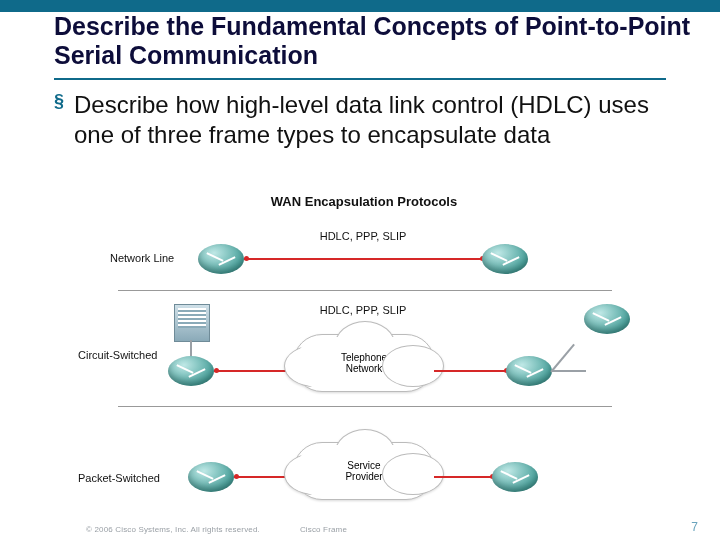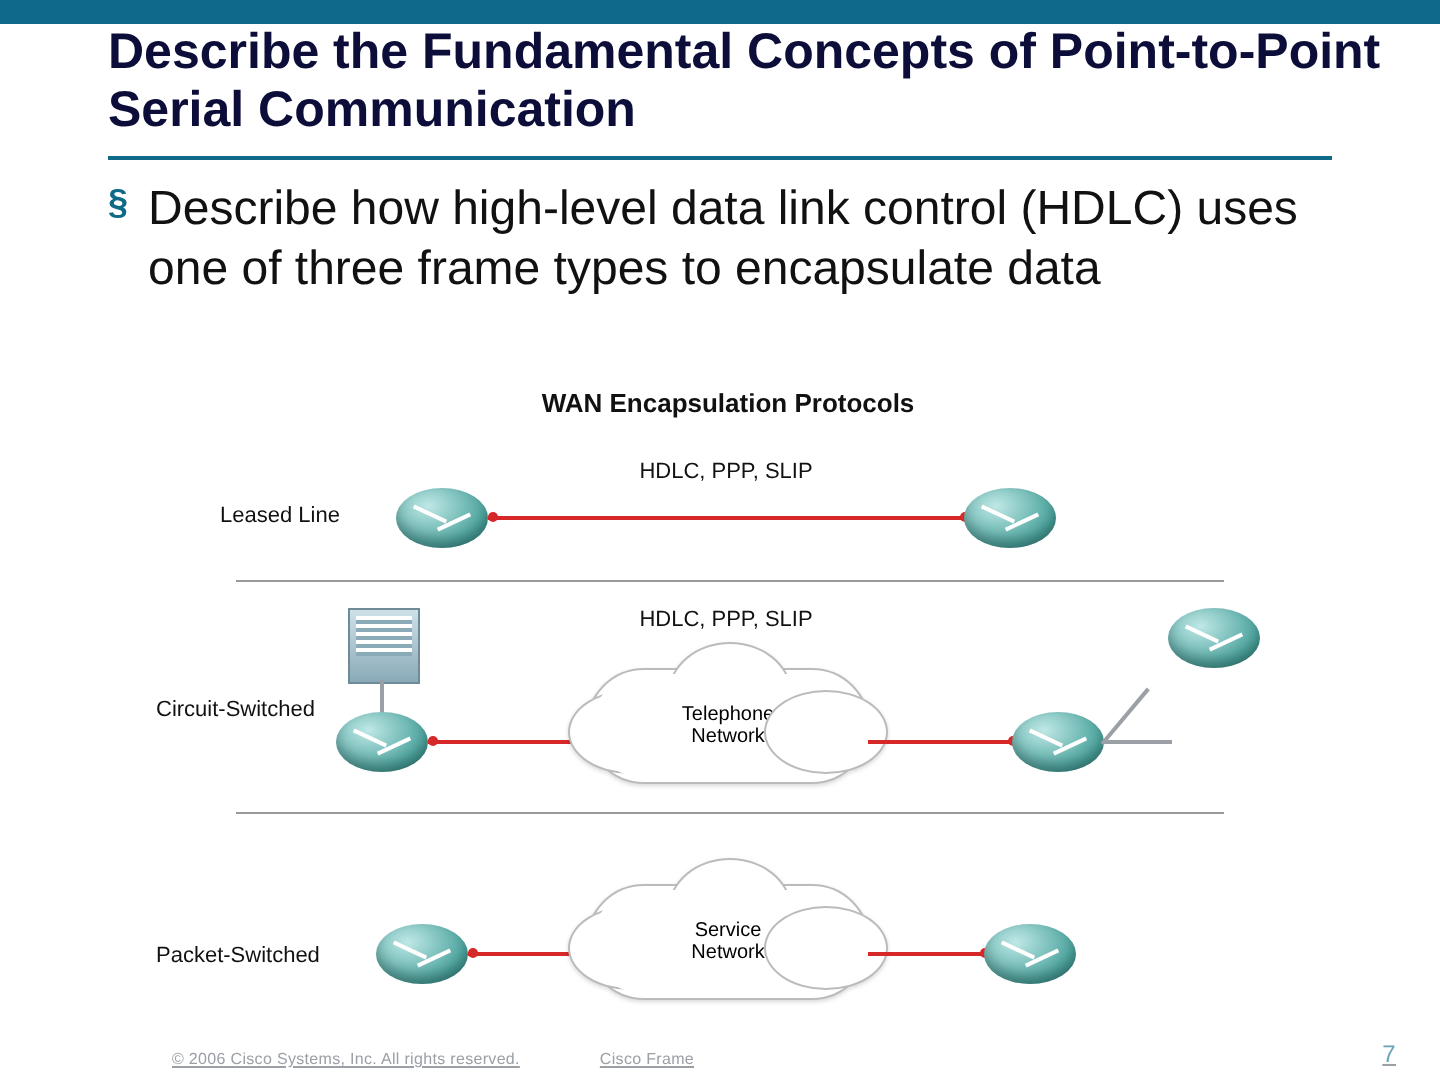--- a/index.html
+++ b/index.html
@@ -82,42 +82,41 @@
   .cloud-label{
     font-size:10px; text-align:center; width:100%;
     top:50%; transform:translateY(-50%);
   }
   .footer{
     position:absolute; left:0; right:0; bottom:6px;
     display:flex; align-items:flex-end;
     font-size:8px; color:#9aa0a6;
     padding:0 22px 0 86px;
     letter-spacing:0.02em;
-    text-decoration:underline;
   }
   .footer .cp { margin-right:40px; }
   .footer .pn { margin-left:auto; color:#6aa4bd; font-size:12px; }
 </style>
 </head>
 <body>
 
 <div class="topbar"></div>
 
 <div class="title">Describe the Fundamental Concepts of Point-to-Point Serial Communication</div>
 <div class="rule"></div>
 
 <div class="bullet-row">
   <div class="blt">§</div>
   <div class="bullet-text">Describe how high-level data link control (HDLC) uses one of three frame types to encapsulate data</div>
 </div>
 
 <div class="diagram">
   <div class="d-title">WAN Encapsulation Protocols</div>
 
-  <div class="row-label" style="left:-8px; top:58px;">Leased Line</div>
+  <div class="row-label" style="left:-8px; top:58px;">Network Line</div>
   <div class="router" style="left:80px; top:50px;"></div>
   <div class="proto" style="left:170px; top:36px; width:150px;">HDLC, PPP, SLIP</div>
   <div class="wire-red" style="left:126px; top:64px; width:240px;"></div>
   <div class="dot red" style="left:126px; top:62px;"></div>
   <div class="dot red" style="left:362px; top:62px;"></div>
   <div class="router" style="left:364px; top:50px;"></div>
 
   <div class="sep" style="top:96px;"></div>
 
   <div class="row-label" style="left:-40px; top:155px;">Circuit-Switched</div>
@@ -143,21 +142,21 @@
   <div class="sep" style="top:212px;"></div>
 
   <div class="row-label" style="left:-40px; top:278px;">Packet-Switched</div>
   <div class="router" style="left:70px; top:268px;"></div>
   <div class="wire-red" style="left:116px; top:282px; width:60px;"></div>
   <div class="dot red" style="left:116px; top:280px;"></div>
   <div class="cloud" style="left:175px; top:248px;">
     <div class="blob"></div>
       <div class="mask"></div>
     <div class="cloud-label" style="white-space:pre-line;">Service
-Network</div>
+Provider</div>
   </div>
   <div class="wire-red" style="left:316px; top:282px; width:60px;"></div>
   <div class="dot red" style="left:372px; top:280px;"></div>
   <div class="router" style="left:374px; top:268px;"></div>
 </div>
 
 <div class="footer">
   <span class="cp">© 2006 Cisco Systems, Inc. All rights reserved.</span>
   <span>Cisco Frame</span>
   <span class="pn">7</span>

